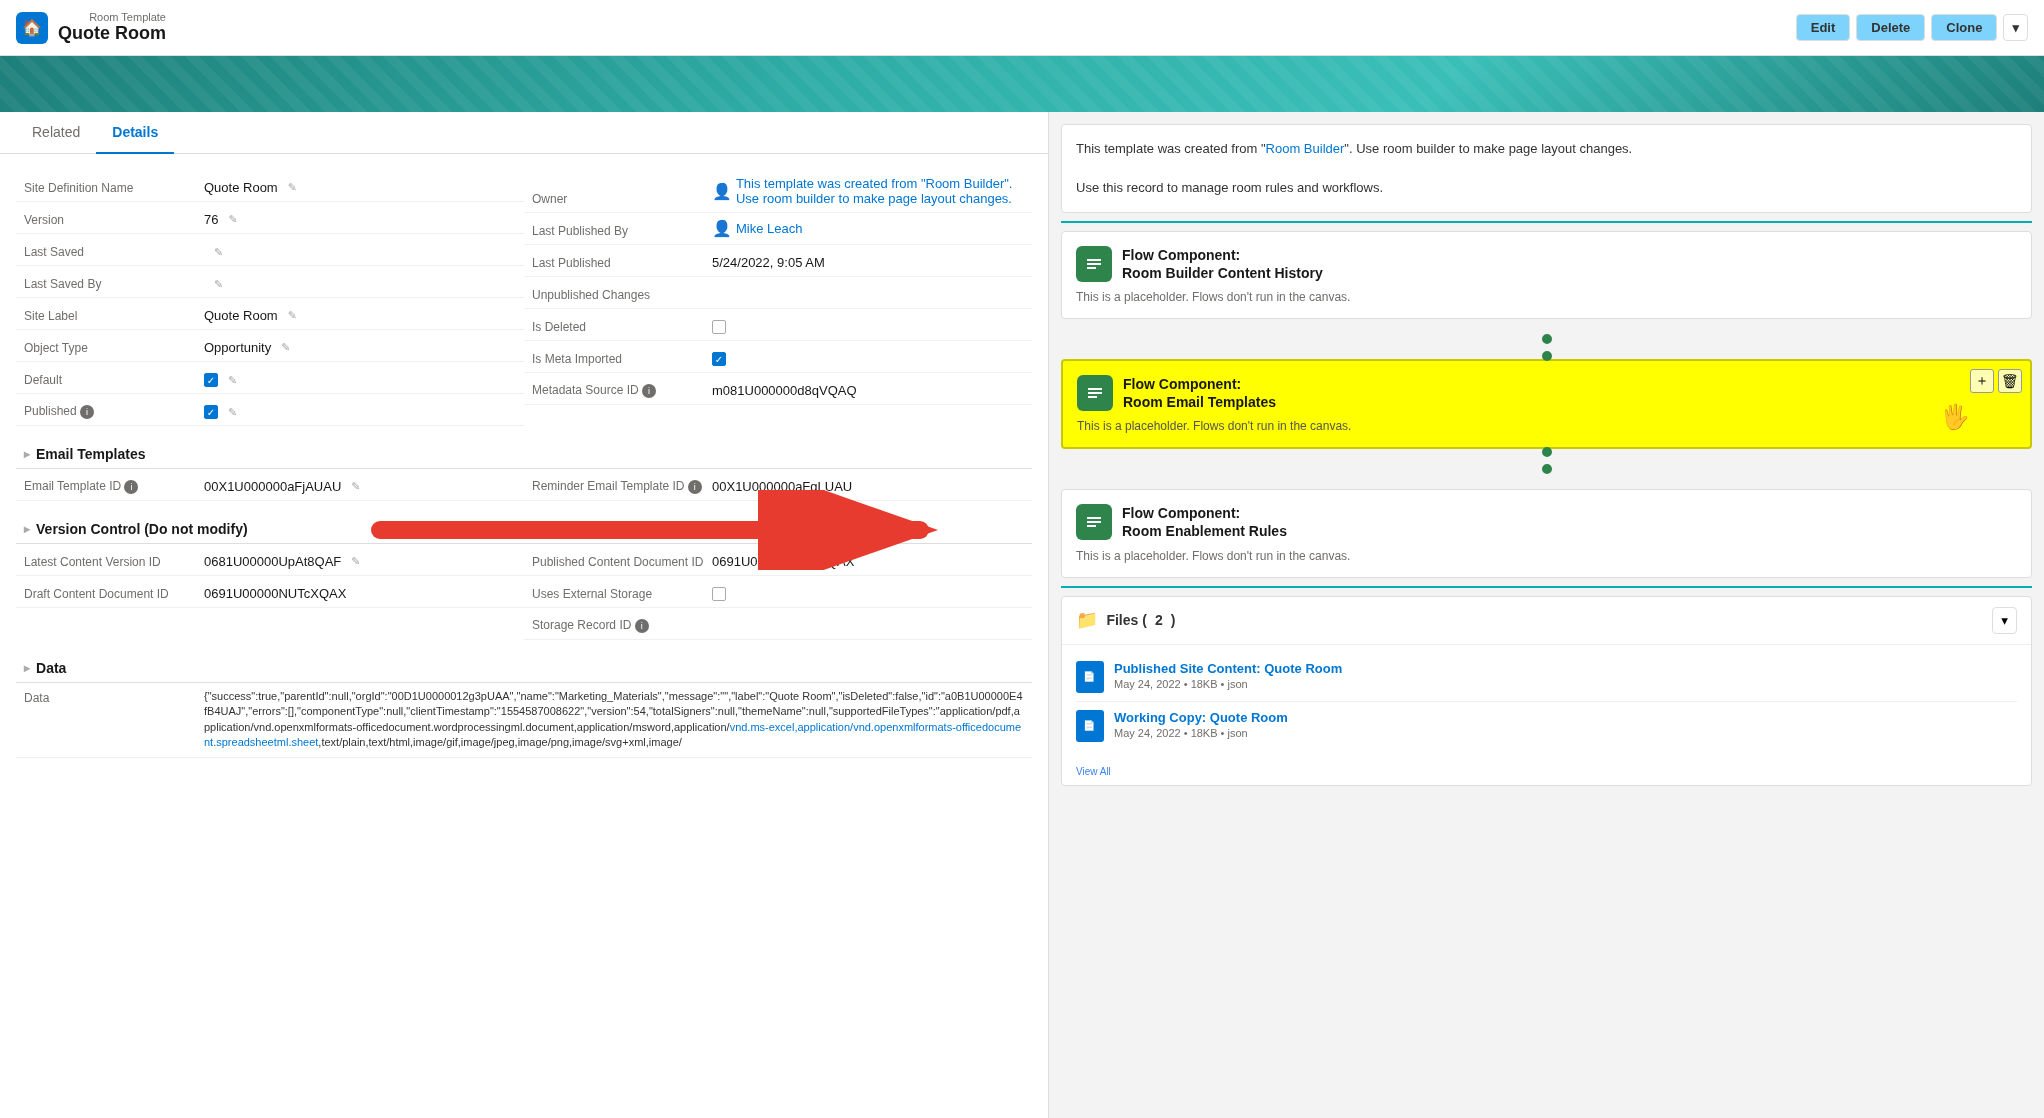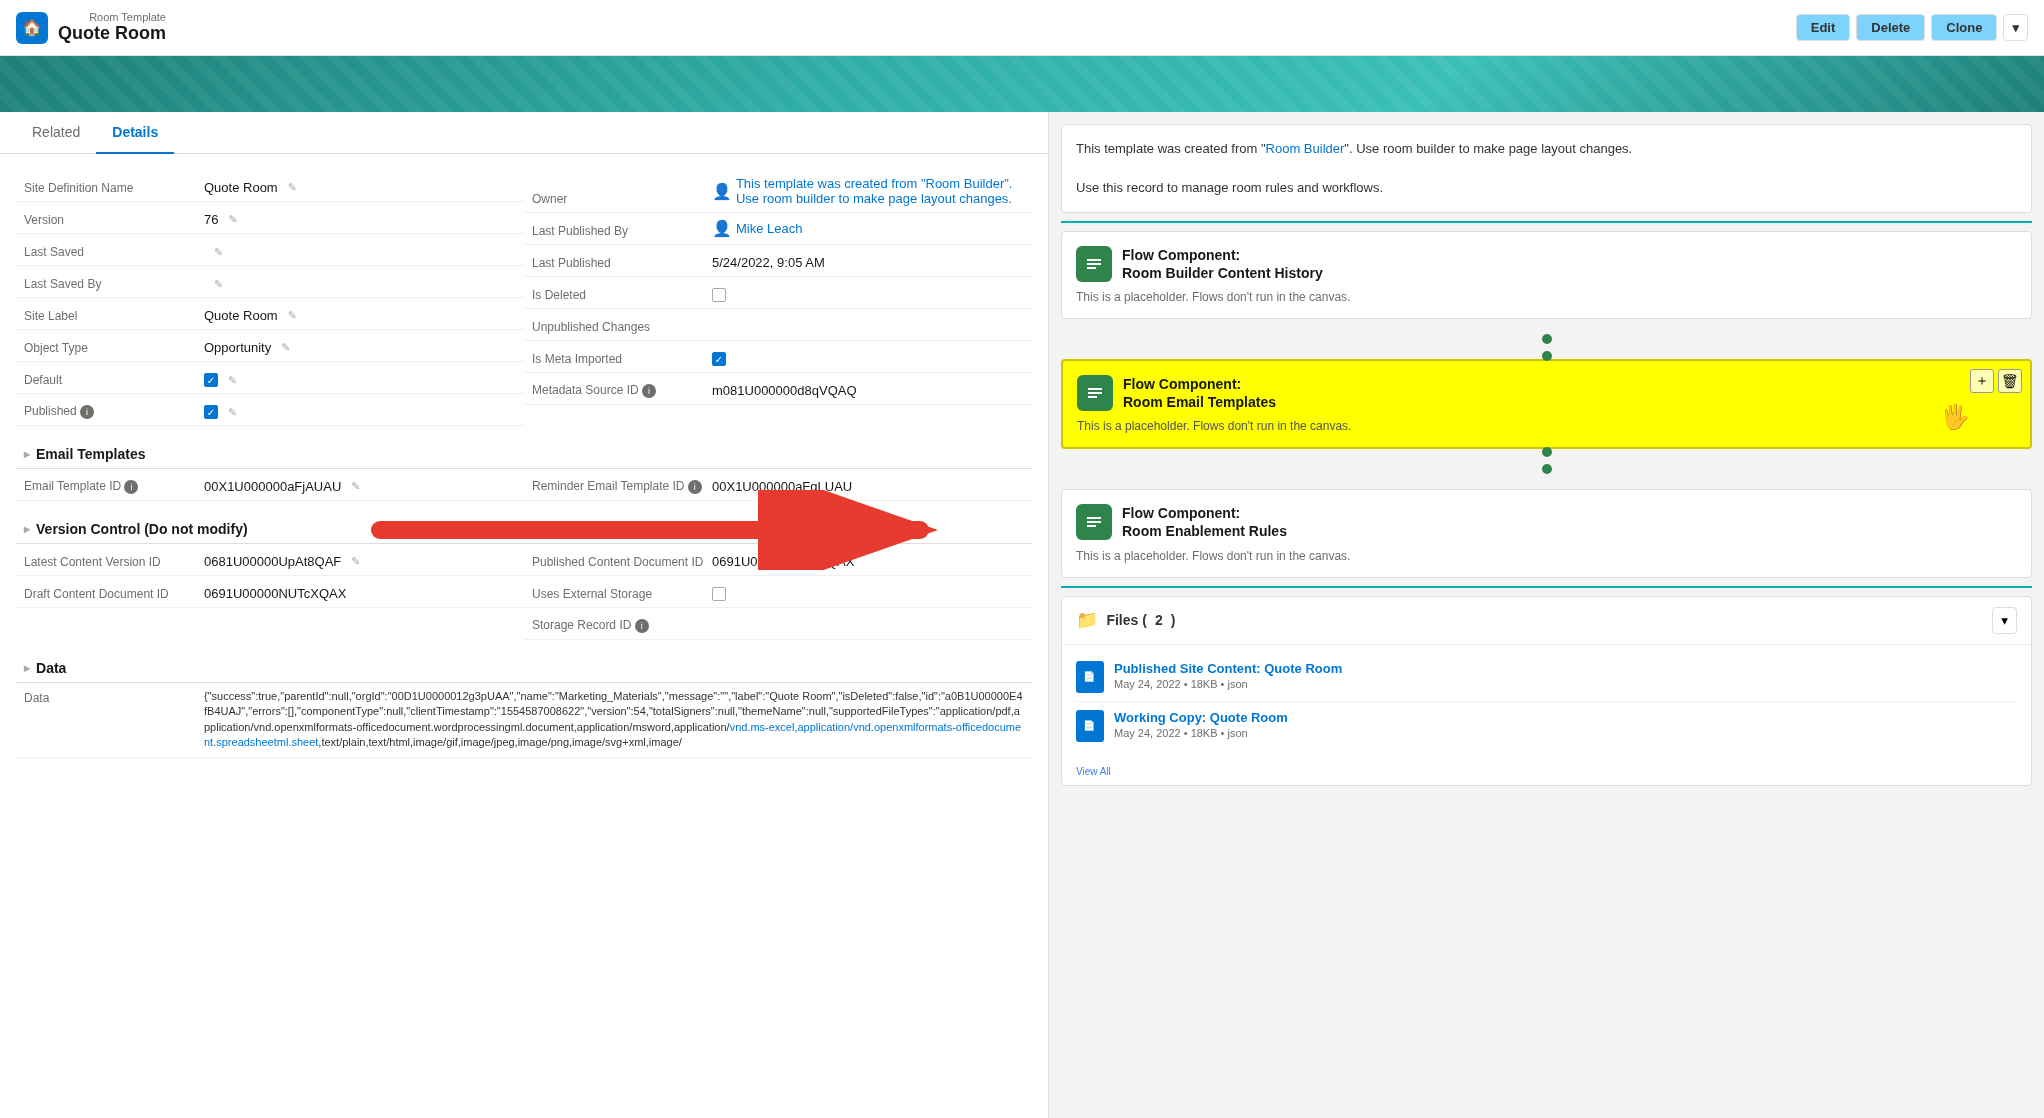--- a/index.html
+++ b/index.html
@@ -410,28 +410,28 @@
             <span class="field-value">
               <span style="color:#2e844a; font-size:16px;">👤</span>
               <a href="#" style="color:#0176d3;">Mike Leach</a>
             </span>
           </div>
           <div class="field-row">
             <span class="field-label">Last Published</span>
             <span class="field-value">5/24/2022, 9:05 AM</span>
           </div>
           <div class="field-row">
-            <span class="field-label">Is Deleted</span>
-            <span class="field-value">
-              <div class="checkbox-field unchecked"></div>
-            </span>
-          </div>
-          <div class="field-row">
             <span class="field-label">Unpublished Changes</span>
             <span class="field-value"></span>
+          </div>
+          <div class="field-row">
+            <span class="field-label">Is Deleted</span>
+            <span class="field-value">
+              <div class="checkbox-field unchecked"></div>
+            </span>
           </div>
           <div class="field-row">
             <span class="field-label">Is Meta Imported</span>
             <span class="field-value">
               <div class="checkbox-field checked">✓</div>
             </span>
           </div>
           <div class="field-row">
             <span class="field-label">
               Metadata Source ID <span class="info-icon">i</span>

